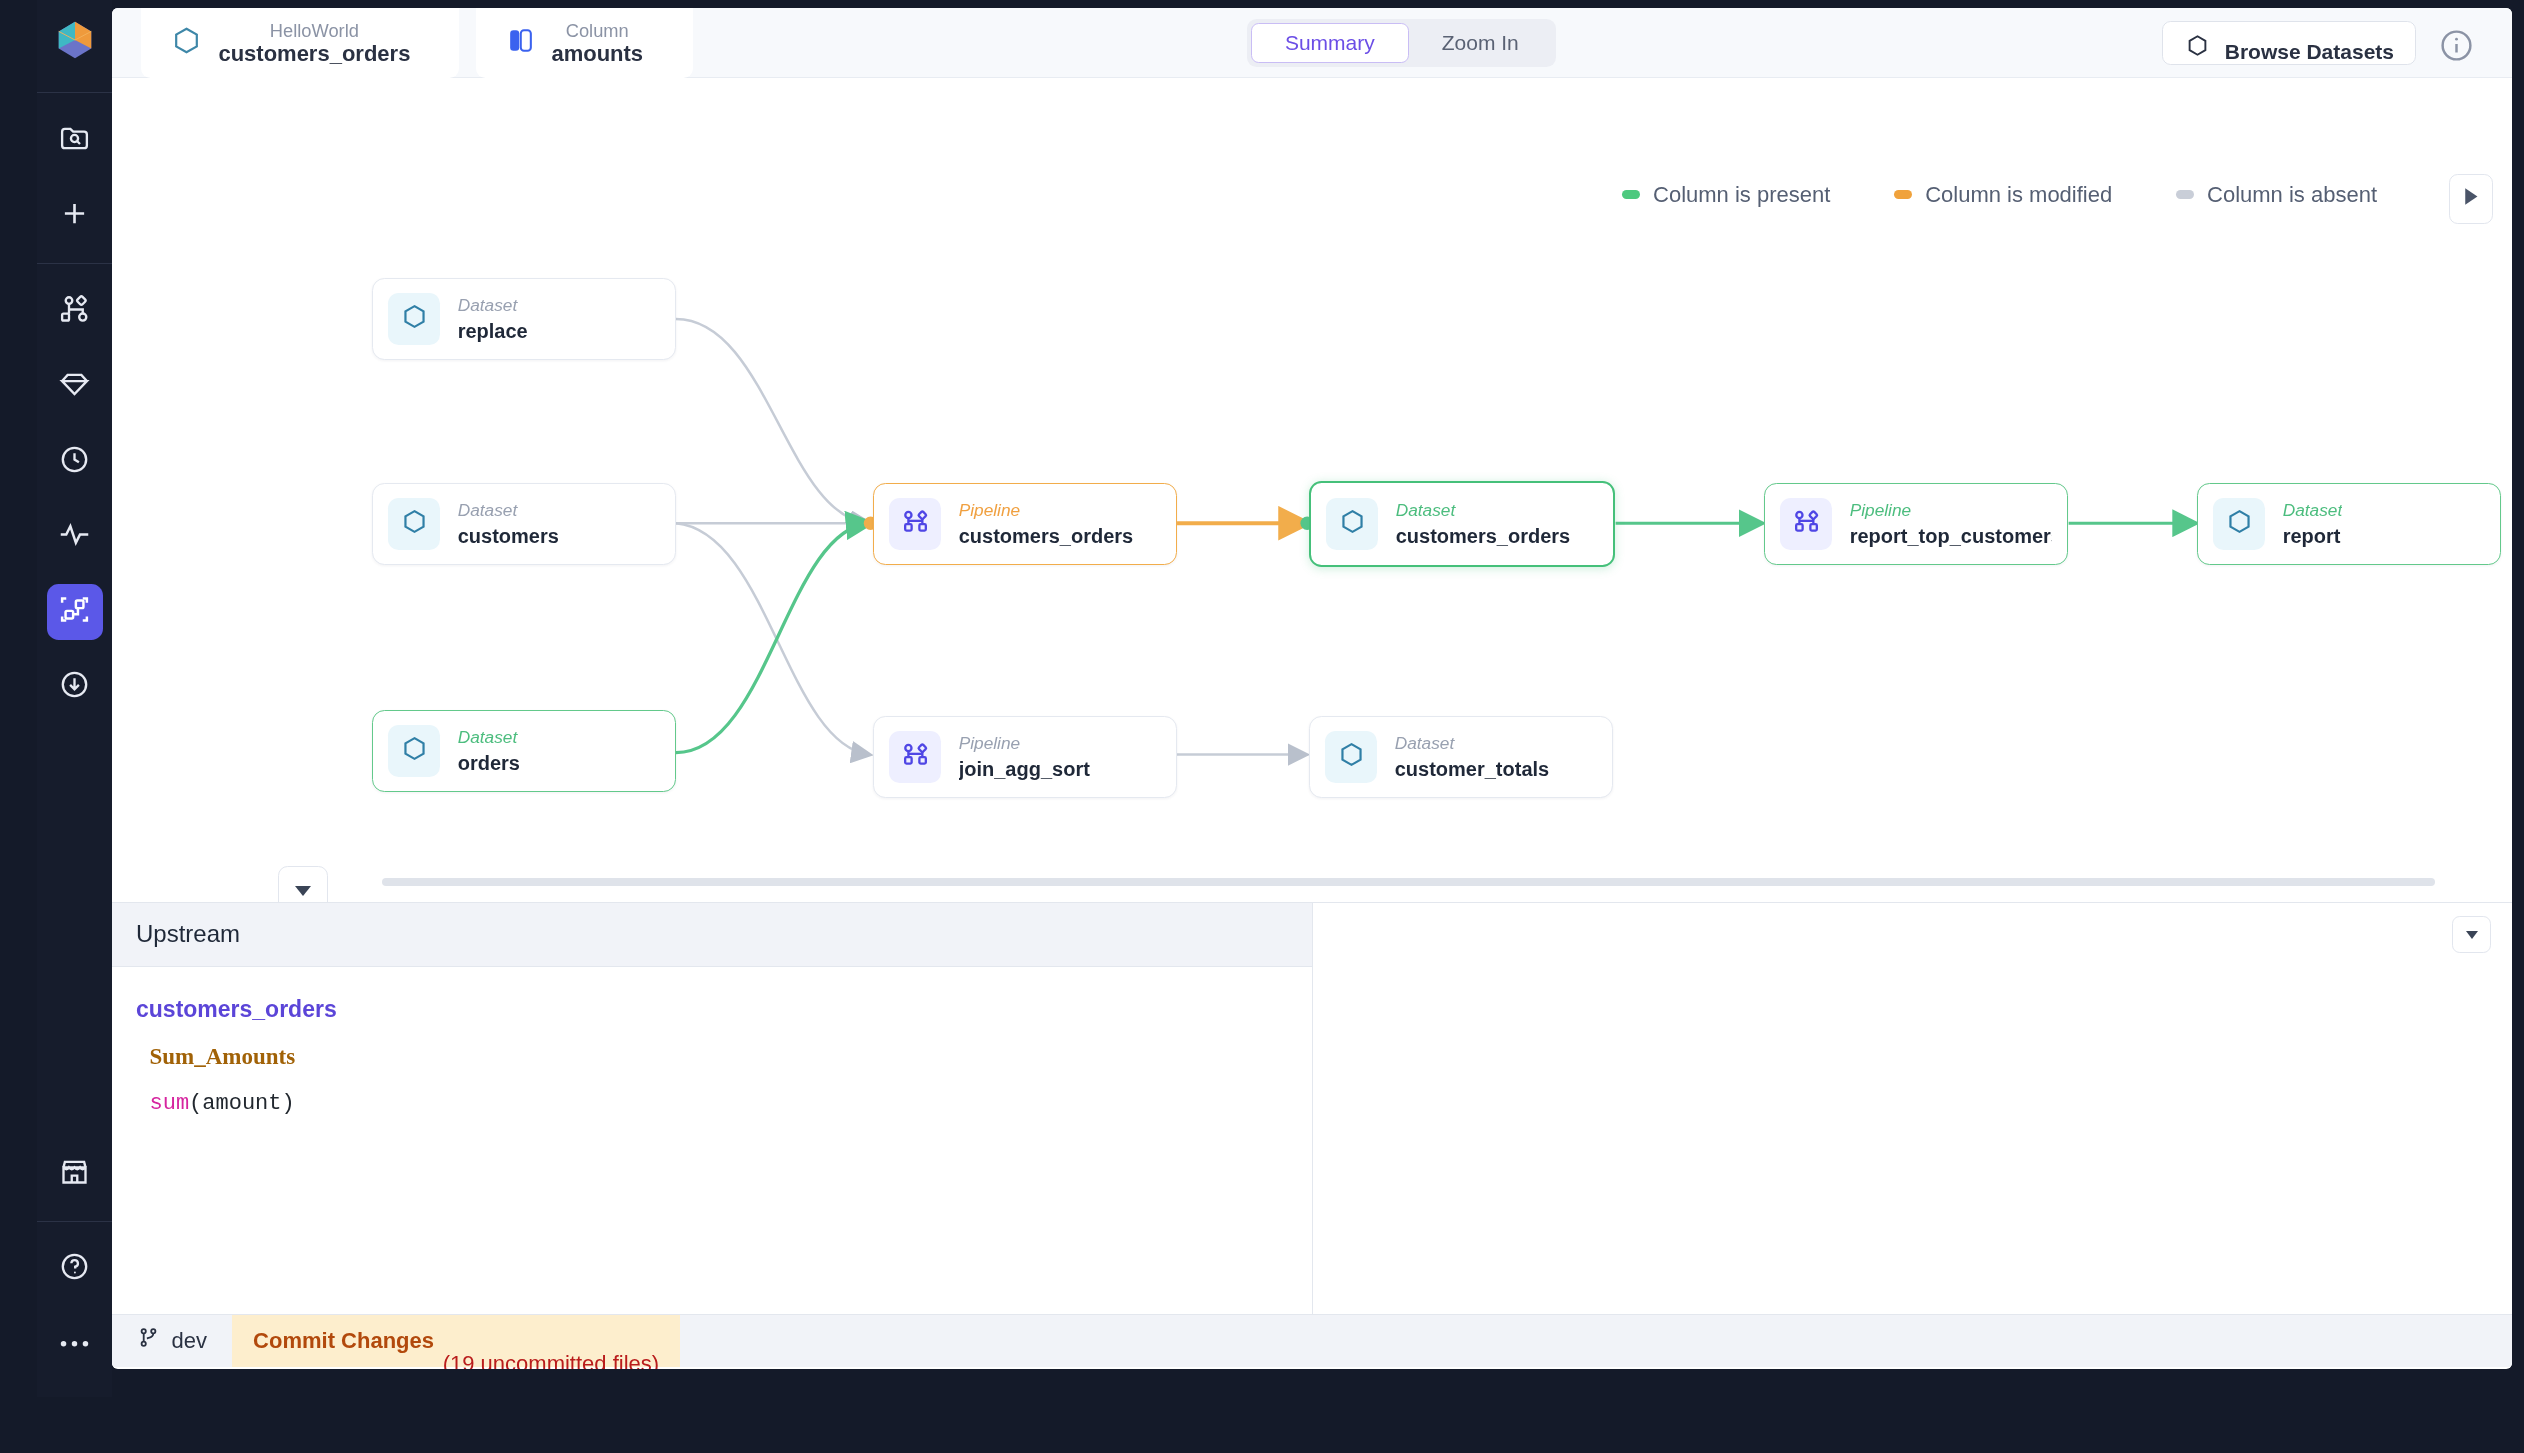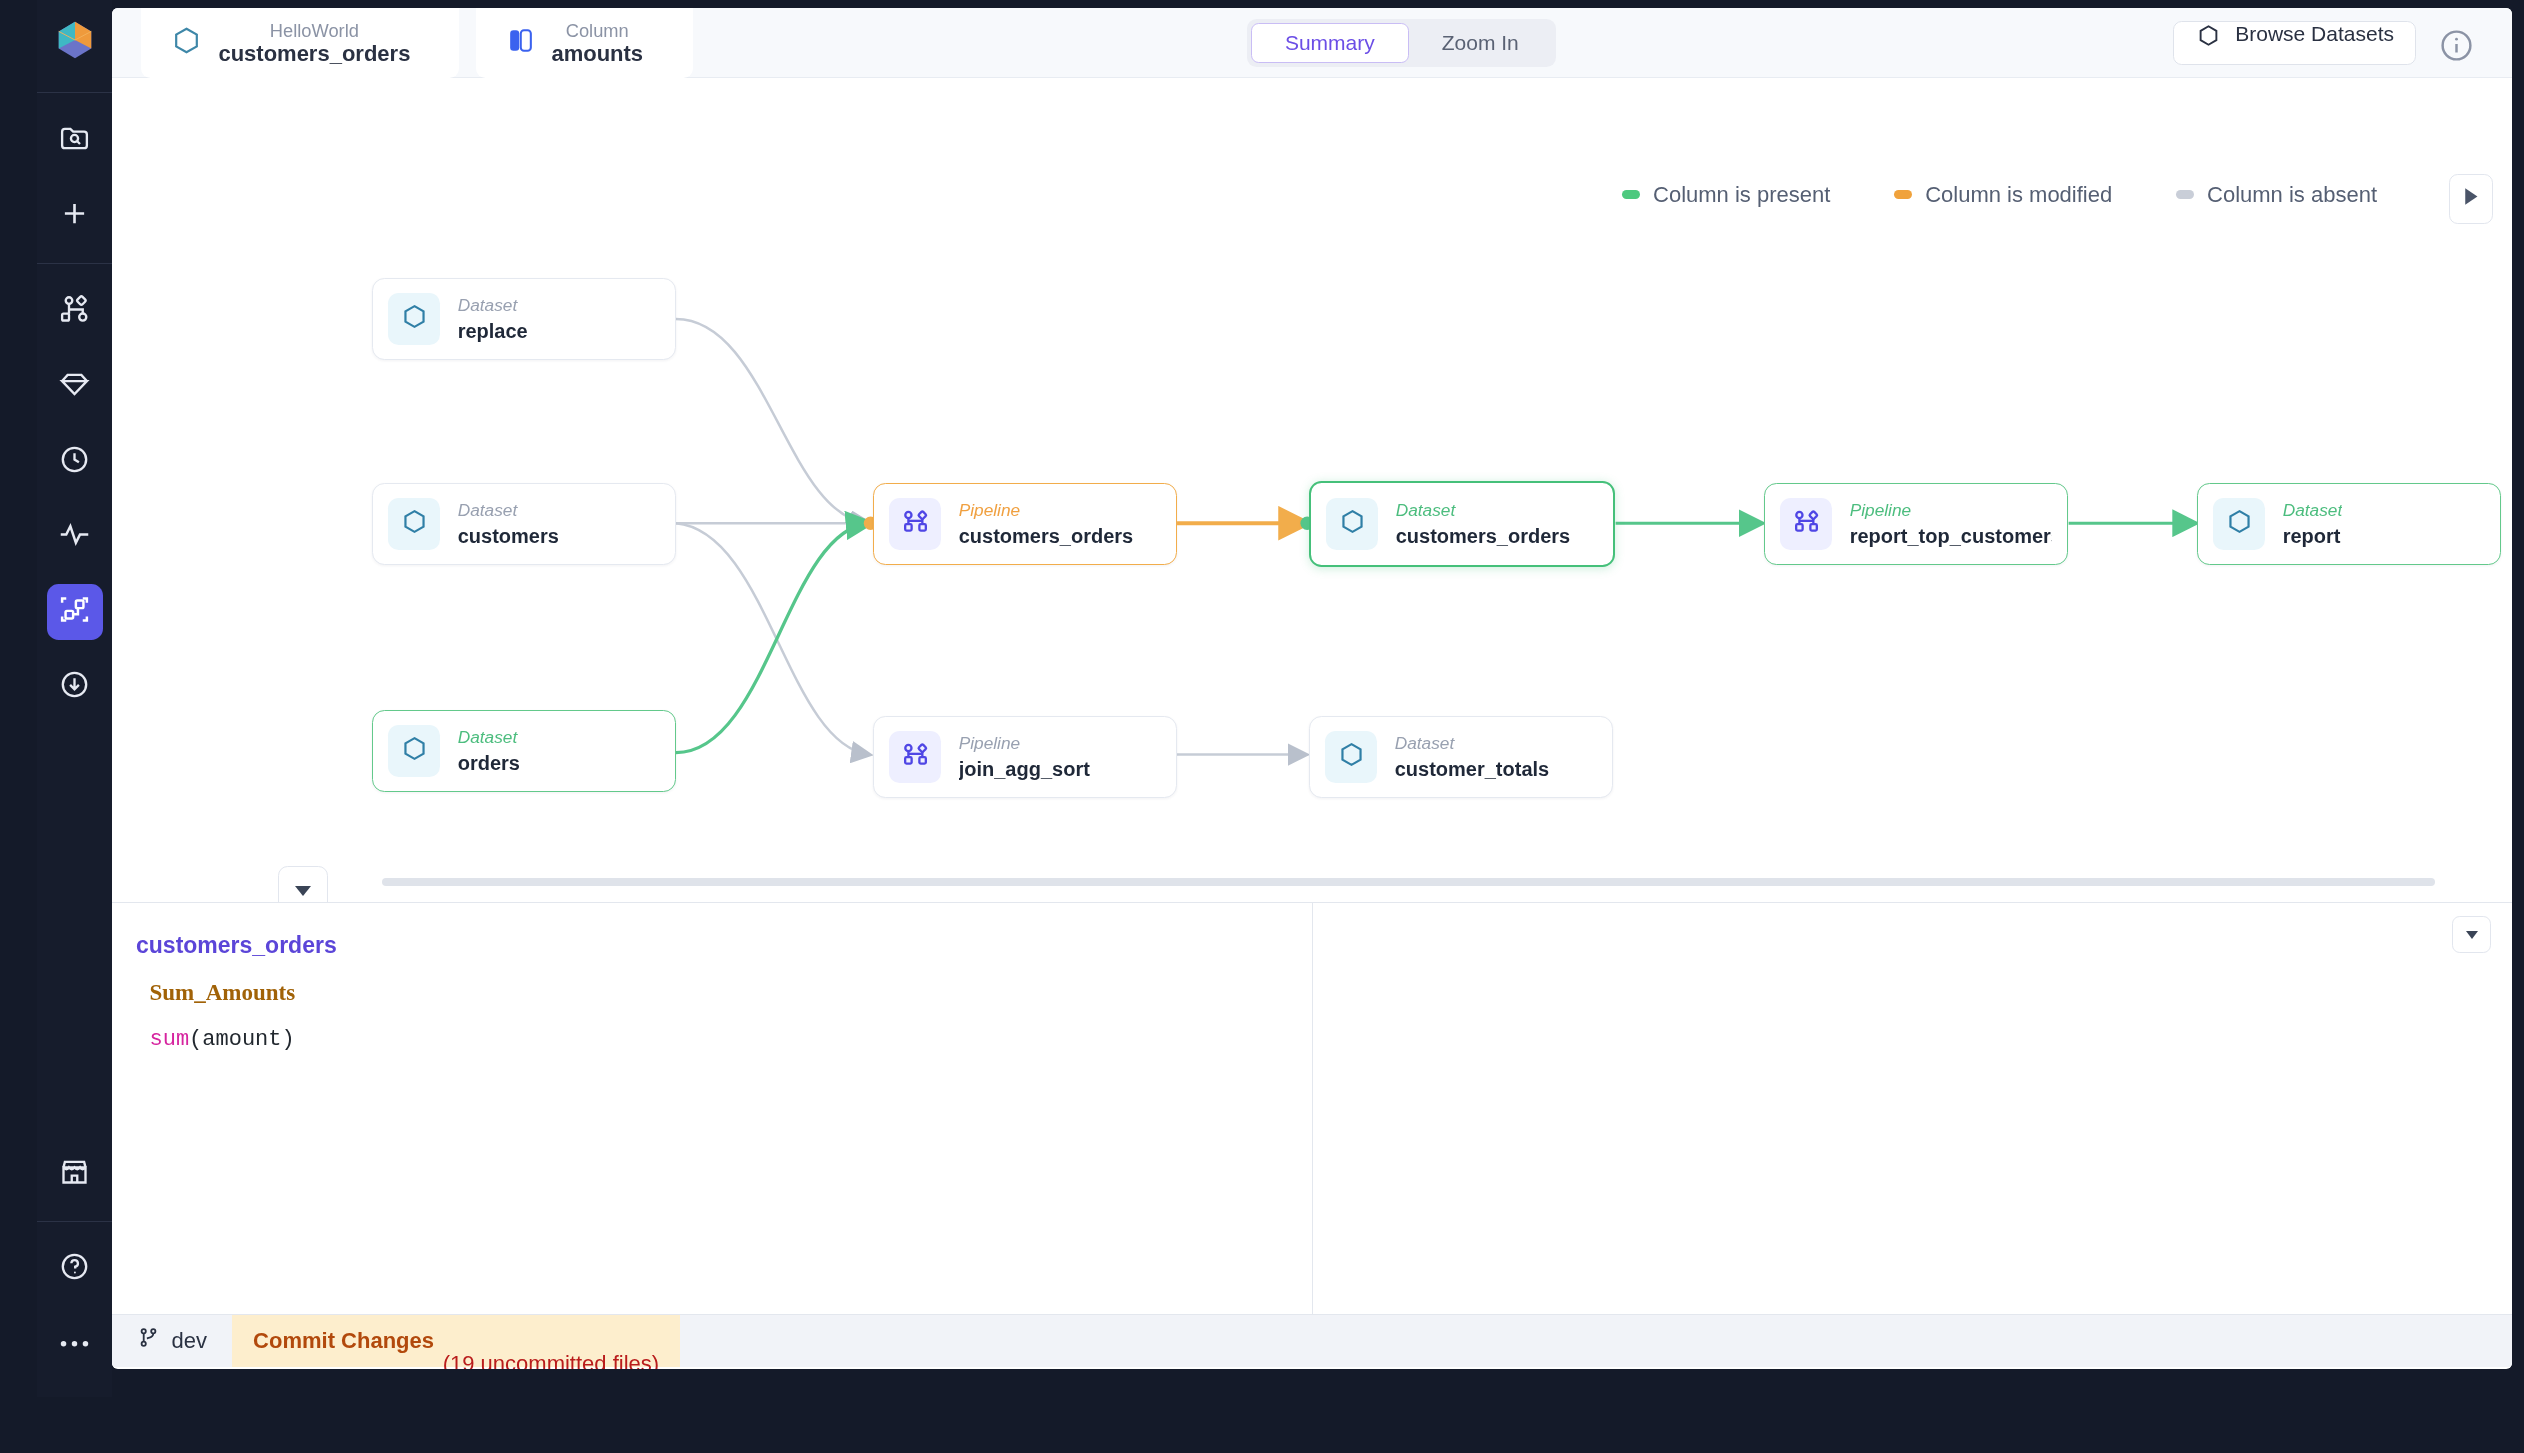--- a/index.html
+++ b/index.html
@@ -72,22 +72,22 @@
   .seg-btn.on {
     background: #ffffff; color: #6b4ee6;
     border: 1.4px solid #c9bdf5;
     font-weight: 400;
   }
 
   .browse {
     position: absolute; right: 96px; top: 13.5px;
     height: 44px; padding: 0 21px;
     border: 1.4px solid #dfe3eb; border-radius: 8.7px; background: #fff;
-    display: flex; align-items: flex-start; gap: 13.5px;
-    font-size: 21px; color: #2a3142; font-weight: 400; cursor: pointer;
+    display: flex; align-items: flex-end; gap: 13.5px;
+    font-size: 21px; color: #2a3142; font-weight: 700; cursor: pointer;
   }
   .info-btn {
     position: absolute; right: 37px; top: 19px;
     width: 37px; height: 37px; cursor: pointer;
   }
 
   
   .canvas {
     position: relative; height: 824px; width: 100%;
     background: #ffffff; overflow: hidden;
@@ -523,20 +523,21 @@
 
       <div class="collapse-btn">
         <span class="caret"></span>
       </div>
 
       <div class="hscroll"></div>
     </div>
 
     <div class="panels">
       <div class="panel">
+        <div class="panel-head">Upstream</div>
         <div class="panel-body">
           <div class="lin-ds">customers_orders</div>
           <div class="lin-col">Sum_Amounts</div>
           <div class="lin-expr"><span class="fn">sum</span><span>(amount)</span></div>
         </div>
       </div>
       <div class="panel">
         <div class="panel-caret">
           <span style="width:0;height:0;border-left:6.7px solid transparent;border-right:6.7px solid transparent;border-top:8.7px solid #3a4456;"></span>
         </div>

